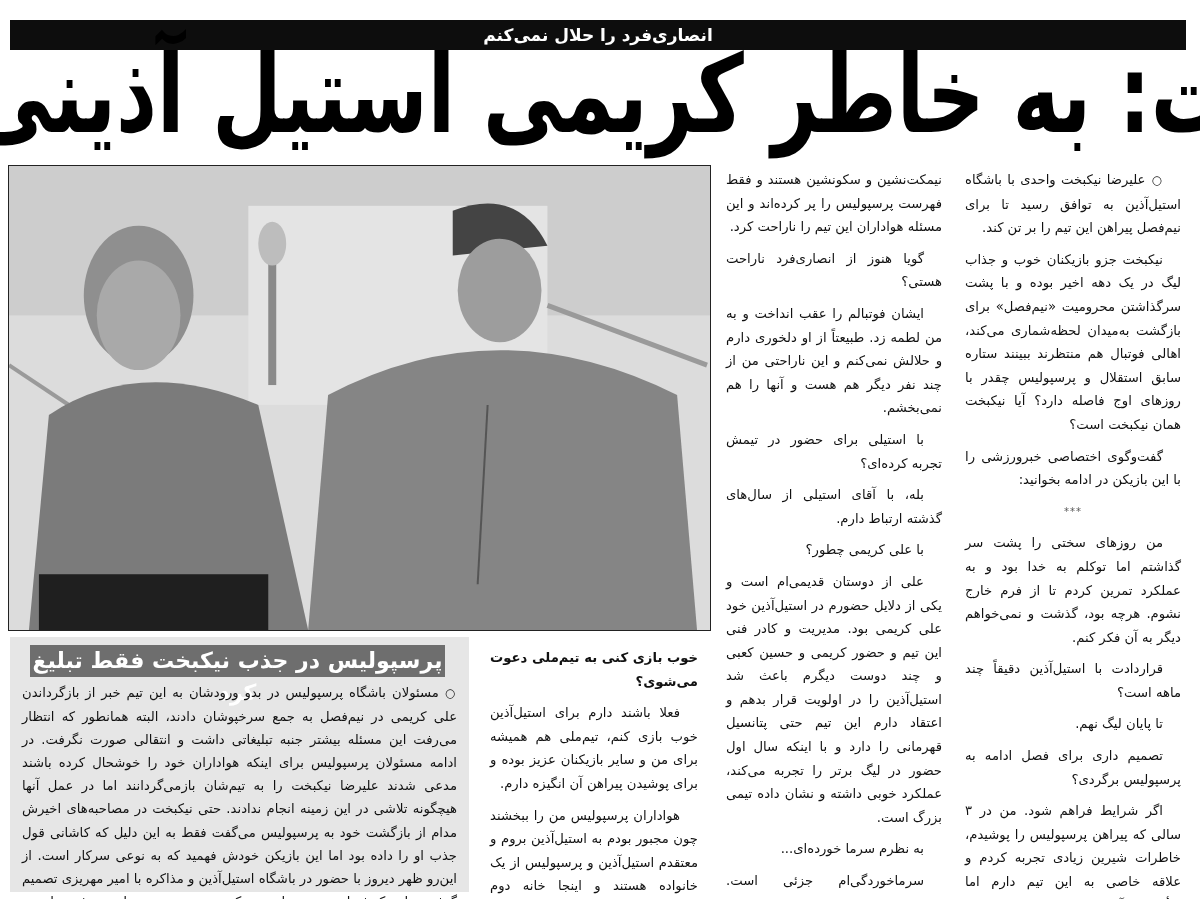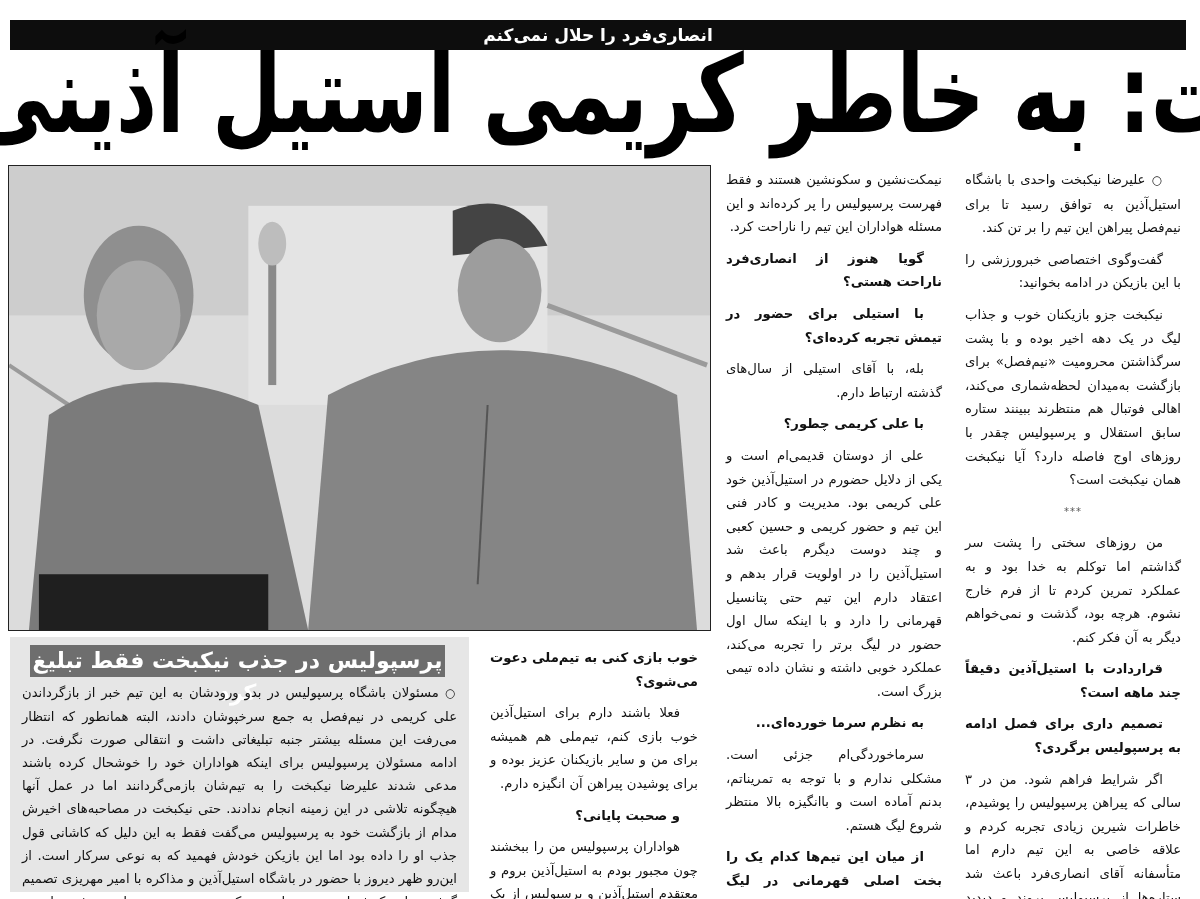--- a/index.html
+++ b/index.html
@@ -25,21 +25,21 @@
     background: linear-gradient(180deg, #d8d8d8 0%, #cfcfcf 40%, #e6e6e6 100%);
   }
   .photo svg { width: 100%; height: 100%; display: block; }
 
   .col {
     position: absolute; font-size: 13.2px; line-height: 23.6px; text-align: justify;
     text-align-last: right;
   }
   .col p { margin: 8px; }
   .col p.indent { text-indent: 18px; }
-  .col p.q { font-weight: bold; text-indent: 18px; }
+  .col p.q { font-weight: normal; text-indent: 18px; }
   .col p.q-noindent { font-weight: bold; }
   .col p.stars { text-align: center; text-align-last: center; color: #555; font-size: 10px; letter-spacing: 1px; }
   .bullet { font-size: 12px; margin-left: 6px; }
 
   #col-1 { left: 957px; top: 160px; width: 232px; }
   #col-2 { left: 718px; top: 160px; width: 232px; }
   #col-3 { left: 482px; top: 638px; width: 224px; }
 
   .sidebar-box {
     position: absolute; left: 10px; top: 637px; width: 459px; height: 255px;
@@ -78,45 +78,46 @@
 
     <path d="M445 45 Q510 20 540 80 L445 90 Z" fill="#444"></path>
     <ellipse cx="492" cy="125" rx="42" ry="52" fill="#9d9d9d"></ellipse>
     <path d="M320 230 Q490 140 670 230 L690 466 L300 466 Z" fill="#858585"></path>
     <line x1="480" y1="240" x2="470" y2="420" stroke="#555" stroke-width="2"></line>
   </svg>
 </div>
 
 <div class="col" id="col-1">
   <p class="indent"><span class="bullet">○</span><span>علیرضا نیکبخت واحدی با باشگاه استیل‌آذین به توافق رسید تا برای نیم‌فصل پیراهن این تیم را بر تن کند.</span></p>
+  <p class="indent">نیکبخت جزو بازیکنان خوب و جذاب لیگ در یک دهه اخیر بوده و با پشت سرگذاشتن محرومیت «نیم‌فصل» برای بازگشت به‌میدان لحظه‌شماری می‌کند، اهالی فوتبال هم منتظرند ببینند ستاره سابق استقلال و پرسپولیس چقدر با روزهای اوج فاصله دارد؟ آیا نیکبخت همان نیکبخت است؟</p>
   <p class="indent">گفت‌وگوی اختصاصی خبرورزشی را با این بازیکن در ادامه بخوانید:</p>
-  <p class="indent">نیکبخت جزو بازیکنان خوب و جذاب لیگ در یک دهه اخیر بوده و با پشت سرگذاشتن محرومیت «نیم‌فصل» برای بازگشت به‌میدان لحظه‌شماری می‌کند، اهالی فوتبال هم منتظرند ببینند ستاره سابق استقلال و پرسپولیس چقدر با روزهای اوج فاصله دارد؟ آیا نیکبخت همان نیکبخت است؟</p>
   <p class="stars">***</p>
   <p class="indent">من روزهای سختی را پشت سر گذاشتم اما توکلم به خدا بود و به عملکرد تمرین کردم تا از فرم خارج نشوم. هرچه بود، گذشت و نمی‌خواهم دیگر به آن فکر کنم.</p>
   <p class="q">قرارداد‌ت با استیل‌آذین دقیقاً چند ماهه است؟</p>
+  <p class="indent">تا پایان لیگ نهم.</p>
   <p class="q">تصمیم داری برای فصل ادامه به پرسپولیس برگردی؟</p>
   <p class="indent">اگر شرایط فراهم شود. من در ۳ سالی که پیراهن پرسپولیس را پوشیدم، خاطرات شیرین زیادی تجربه کردم و علاقه خاصی به این تیم دارم اما متأسفانه آقای انصاری‌فرد باعث شد ستاره‌ها از پرسپولیس بروند و دیدید بازیکنانی جذب شدند که اکثر اوقات</p>
 </div>
 
 <div class="col" id="col-2">
   <p>نیمکت‌نشین و سکونشین هستند و فقط فهرست پرسپولیس را پر کرده‌اند و این مسئله هواداران این تیم را ناراحت کرد.</p>
   <p class="q">گویا هنوز از انصاری‌فرد ناراحت هستی؟</p>
+  <p class="indent">ایشان فوتبالم را عقب انداخت و به من لطمه زد. طبیعتاً از او دلخوری دارم و حلالش نمی‌کنم و این ناراحتی من از چند نفر دیگر هم هست و آنها را هم نمی‌بخشم.</p>
   <p class="q">با استیلی برای حضور در تیمش تجربه کرده‌ای؟</p>
   <p class="indent">بله، با آقای استیلی از سال‌های گذشته ارتباط دارم.</p>
   <p class="q">با علی کریمی چطور؟</p>
   <p class="indent">علی از دوستان قدیمی‌ام است و یکی از دلایل حضورم در استیل‌آذین خود علی کریمی بود. مدیریت و کادر فنی این تیم و حضور کریمی و حسین کعبی و چند دوست دیگرم باعث شد استیل‌آذین را در اولویت قرار بدهم و اعتقاد دارم این تیم حتی پتانسیل قهرمانی را دارد و با اینکه سال اول حضور در لیگ برتر را تجربه می‌کند، عملکرد خوبی داشته و نشان داده تیمی بزرگ است.</p>
   <p class="q">به نظرم سرما خورده‌ای...</p>
   <p class="indent">سرماخوردگی‌ام جزئی است. مشکلی ندارم و با توجه به تمریناتم، بدنم آماده است و باانگیزه بالا منتظر شروع لیگ هستم.</p>
   <p class="q">از میان این تیم‌ها کدام یک را بخت اصلی قهرمانی در لیگ می‌بینی؛ استقلال، سپاهان، پرسپولیس؟</p>
 
 </div>
 
 <div class="col" id="col-3">
   <p class="q-noindent">خوب بازی کنی به تیم‌ملی دعوت می‌شوی؟</p>
   <p class="indent">فعلا باشند دارم برای استیل‌آذین خوب بازی کنم، تیم‌ملی هم همیشه برای من و سایر بازیکنان عزیز بوده و برای پوشیدن پیراهن آن انگیزه دارم.</p>
-  <p class="q">و صحبت پایانی؟</p>
   <p class="indent">هواداران پرسپولیس من را ببخشند چون مجبور بودم به استیل‌آذین بروم و معتقدم استیل‌آذین و پرسپولیس از یک خانواده هستند و اینجا خانه دوم پرسپولیس است، امیدوارم سال آینده دوباره در خدمت پرسپولیس باشم.</p>
 </div>
 
 <div class="sidebar-box">
   <div class="sidebar-title">پرسپولیس در جذب نیکبخت فقط تبلیغ کرد</div>
   <p class="sidebar-body"><span class="bullet">○</span><span>مسئولان باشگاه پرسپولیس در بدو ورودشان به این تیم خبر از بازگرداندن علی کریمی در نیم‌فصل به جمع سرخپوشان دادند، البته همانطور که انتظار می‌رفت این مسئله بیشتر جنبه تبلیغاتی داشت و انتقالی صورت نگرفت. در ادامه مسئولان پرسپولیس برای اینکه هواداران خود را خوشحال کرده باشند مدعی شدند علیرضا نیکبخت را به تیم‌شان بازمی‌گردانند اما در عمل آنها هیچگونه تلاشی در این زمینه انجام ندادند. حتی نیکبخت در مصاحبه‌های اخیرش مدام از بازگشت خود به پرسپولیس می‌گفت فقط به این دلیل که کاشانی قول جذب او را داده بود اما این بازیکن خودش فهمید که به نوعی سرکار است. از این‌رو ظهر دیروز با حضور در باشگاه استیل‌آذین و مذاکره با امیر مهریزی تصمیم گرفت برای یک فصل و نیم در این تیم که به تیم دوم پرسپولیس مشهور است، توپ بزند.</span></p>
 </div>
 
 </body></html>

